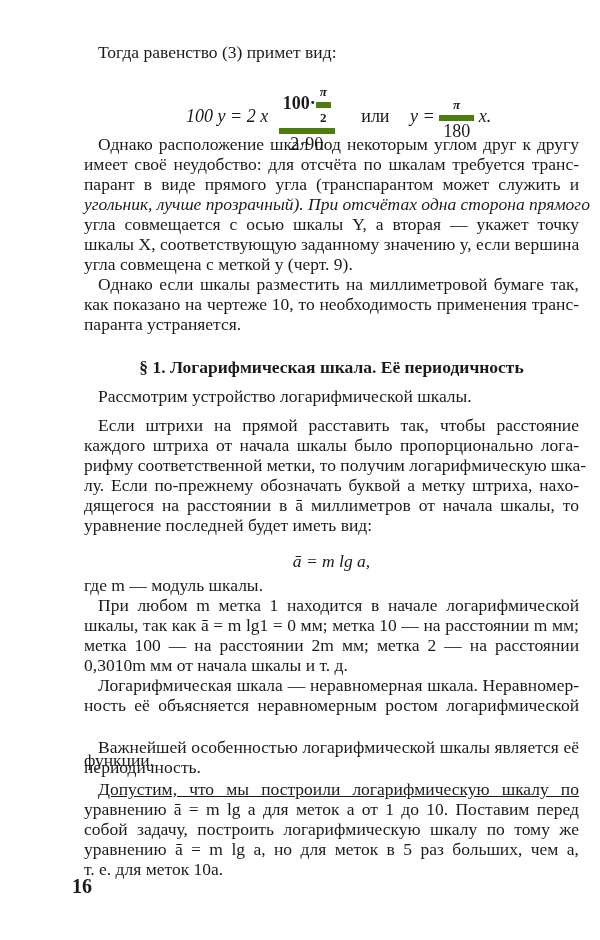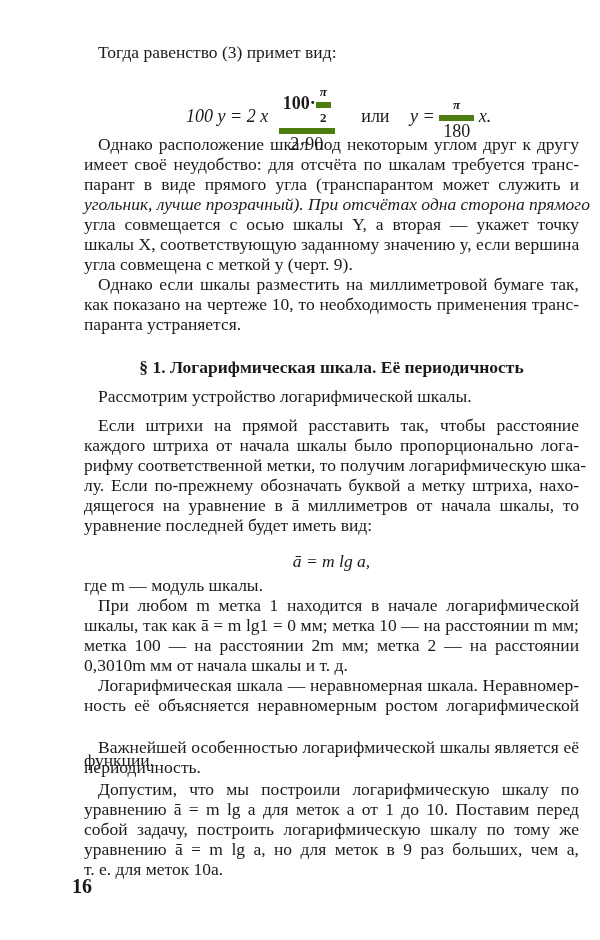--- a/index.html
+++ b/index.html
@@ -66,38 +66,38 @@
   <div class="line last" style="top:314px;">паранта устраняется.</div>
 
   <div class="heading" style="top:357px;">§ 1. Логарифмическая шкала. Её периодичность</div>
 
   <div class="line indent last" style="top:386px;">Рассмотрим устройство логарифмической шкалы.</div>
 
   <div class="line indent" style="top:415px;">Если штрихи на прямой расставить так, чтобы расстояние</div>
   <div class="line" style="top:435px;">каждого штриха от начала шкалы было пропорционально лога-</div>
   <div class="line" style="top:455px;">рифму соответственной метки, то получим логарифмическую шка-</div>
   <div class="line" style="top:475px;">лу. Если по-прежнему обозначать буквой a метку штриха, нахо-</div>
-  <div class="line" style="top:495px;">дящегося на уравнение в ā миллиметров от начала шкалы, то</div>
+  <div class="line" style="top:495px;">дящегося на расстоянии в ā миллиметров от начала шкалы, то</div>
   <div class="line last" style="top:515px;">уравнение последней будет иметь вид:</div>
 
   <div class="line center it" style="top:551px;">ā = m lg a,</div>
   <div class="line last" style="top:575px;">где m — модуль шкалы.</div>
 
   <div class="line indent" style="top:595px;">При любом m метка 1 находится в начале логарифмической</div>
   <div class="line" style="top:615px;">шкалы, так как ā = m lg1 = 0 мм; метка 10 — на расстоянии m мм;</div>
   <div class="line" style="top:635px;">метка 100 — на расстоянии 2m мм; метка 2 — на расстоянии</div>
   <div class="line last" style="top:655px;">0,3010m мм от начала шкалы и т. д.</div>
 
   <div class="line indent" style="top:675px;">Логарифмическая шкала — неравномерная шкала. Неравномер-</div>
   <div class="line" style="top:695px;">ность её объясняется неравномерным ростом логарифмической</div>
   <div class="line last" style="top:750px;">функции.</div>
 
   <div class="line indent" style="top:737px;">Важнейшей особенностью логарифмической шкалы является её</div>
   <div class="line last" style="top:757px;">периодичность.</div>
 
-  <div class="line indent" style="top:779px;">Допустим, что мы построили логарифмическую шкалу по</div>
+  <div class="line indent" style="top:779px;text-decoration:underline;">Допустим, что мы построили логарифмическую шкалу по</div>
   <div class="line" style="top:799px;">уравнению ā = m lg a для меток a от 1 до 10. Поставим перед</div>
   <div class="line" style="top:819px;">собой задачу, построить логарифмическую шкалу по тому же</div>
-  <div class="line" style="top:839px;">уравнению ā = m lg a, но для меток в 9 раз больших, чем a,</div>
+  <div class="line" style="top:839px;">уравнению ā = m lg a, но для меток в 5 раз больших, чем a,</div>
   <div class="line last" style="top:859px;">т. е. для меток 10a.</div>
 
   <div class="pagenum">16</div>
 </div>
 
 </body></html>

